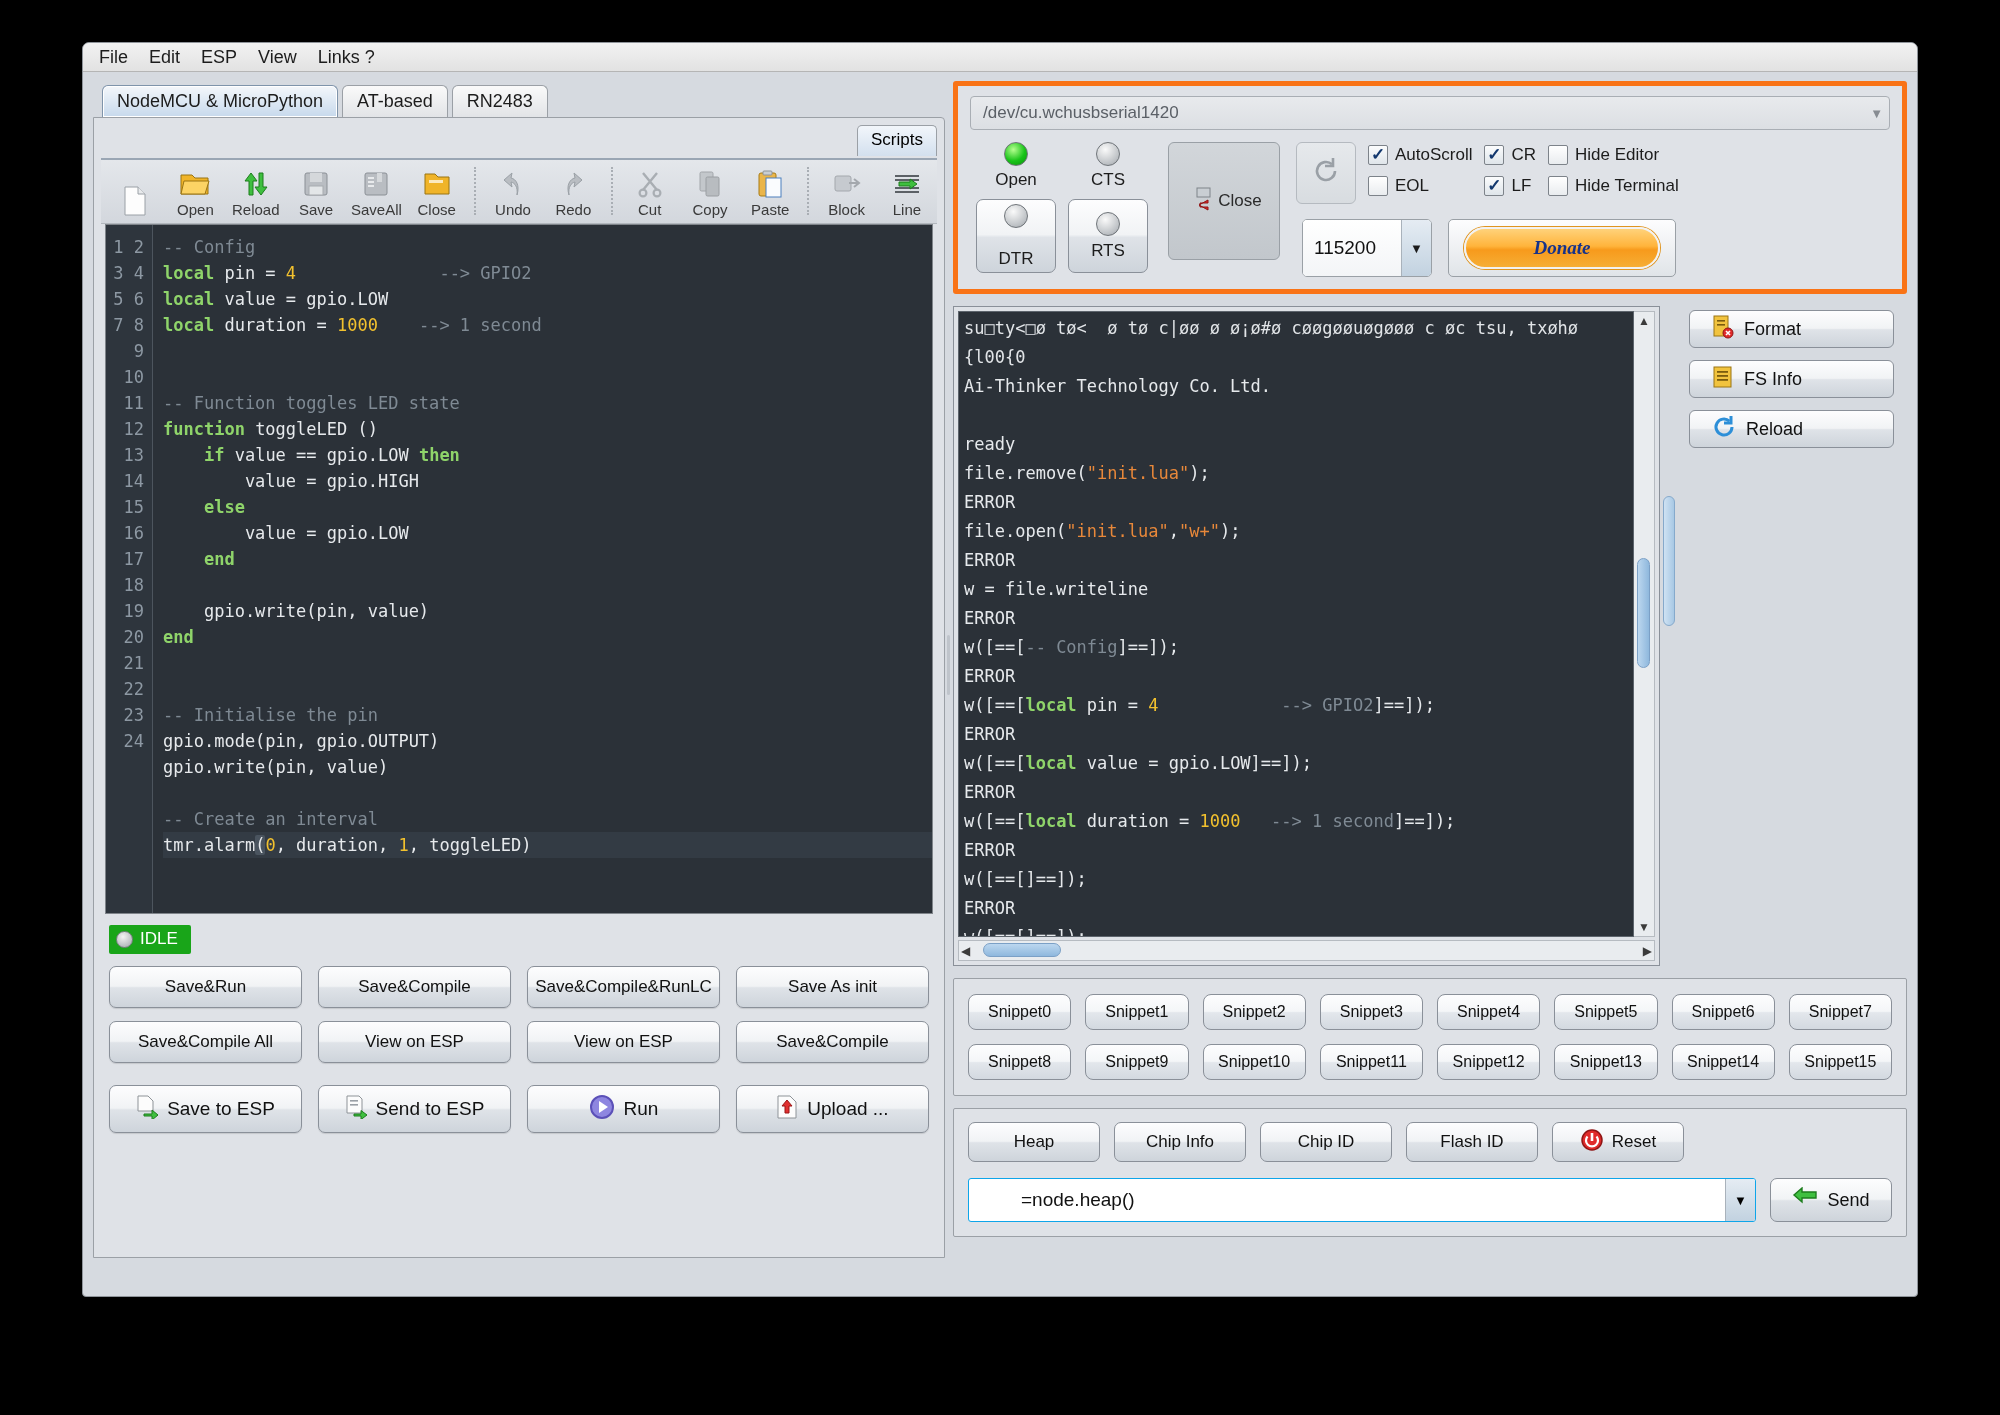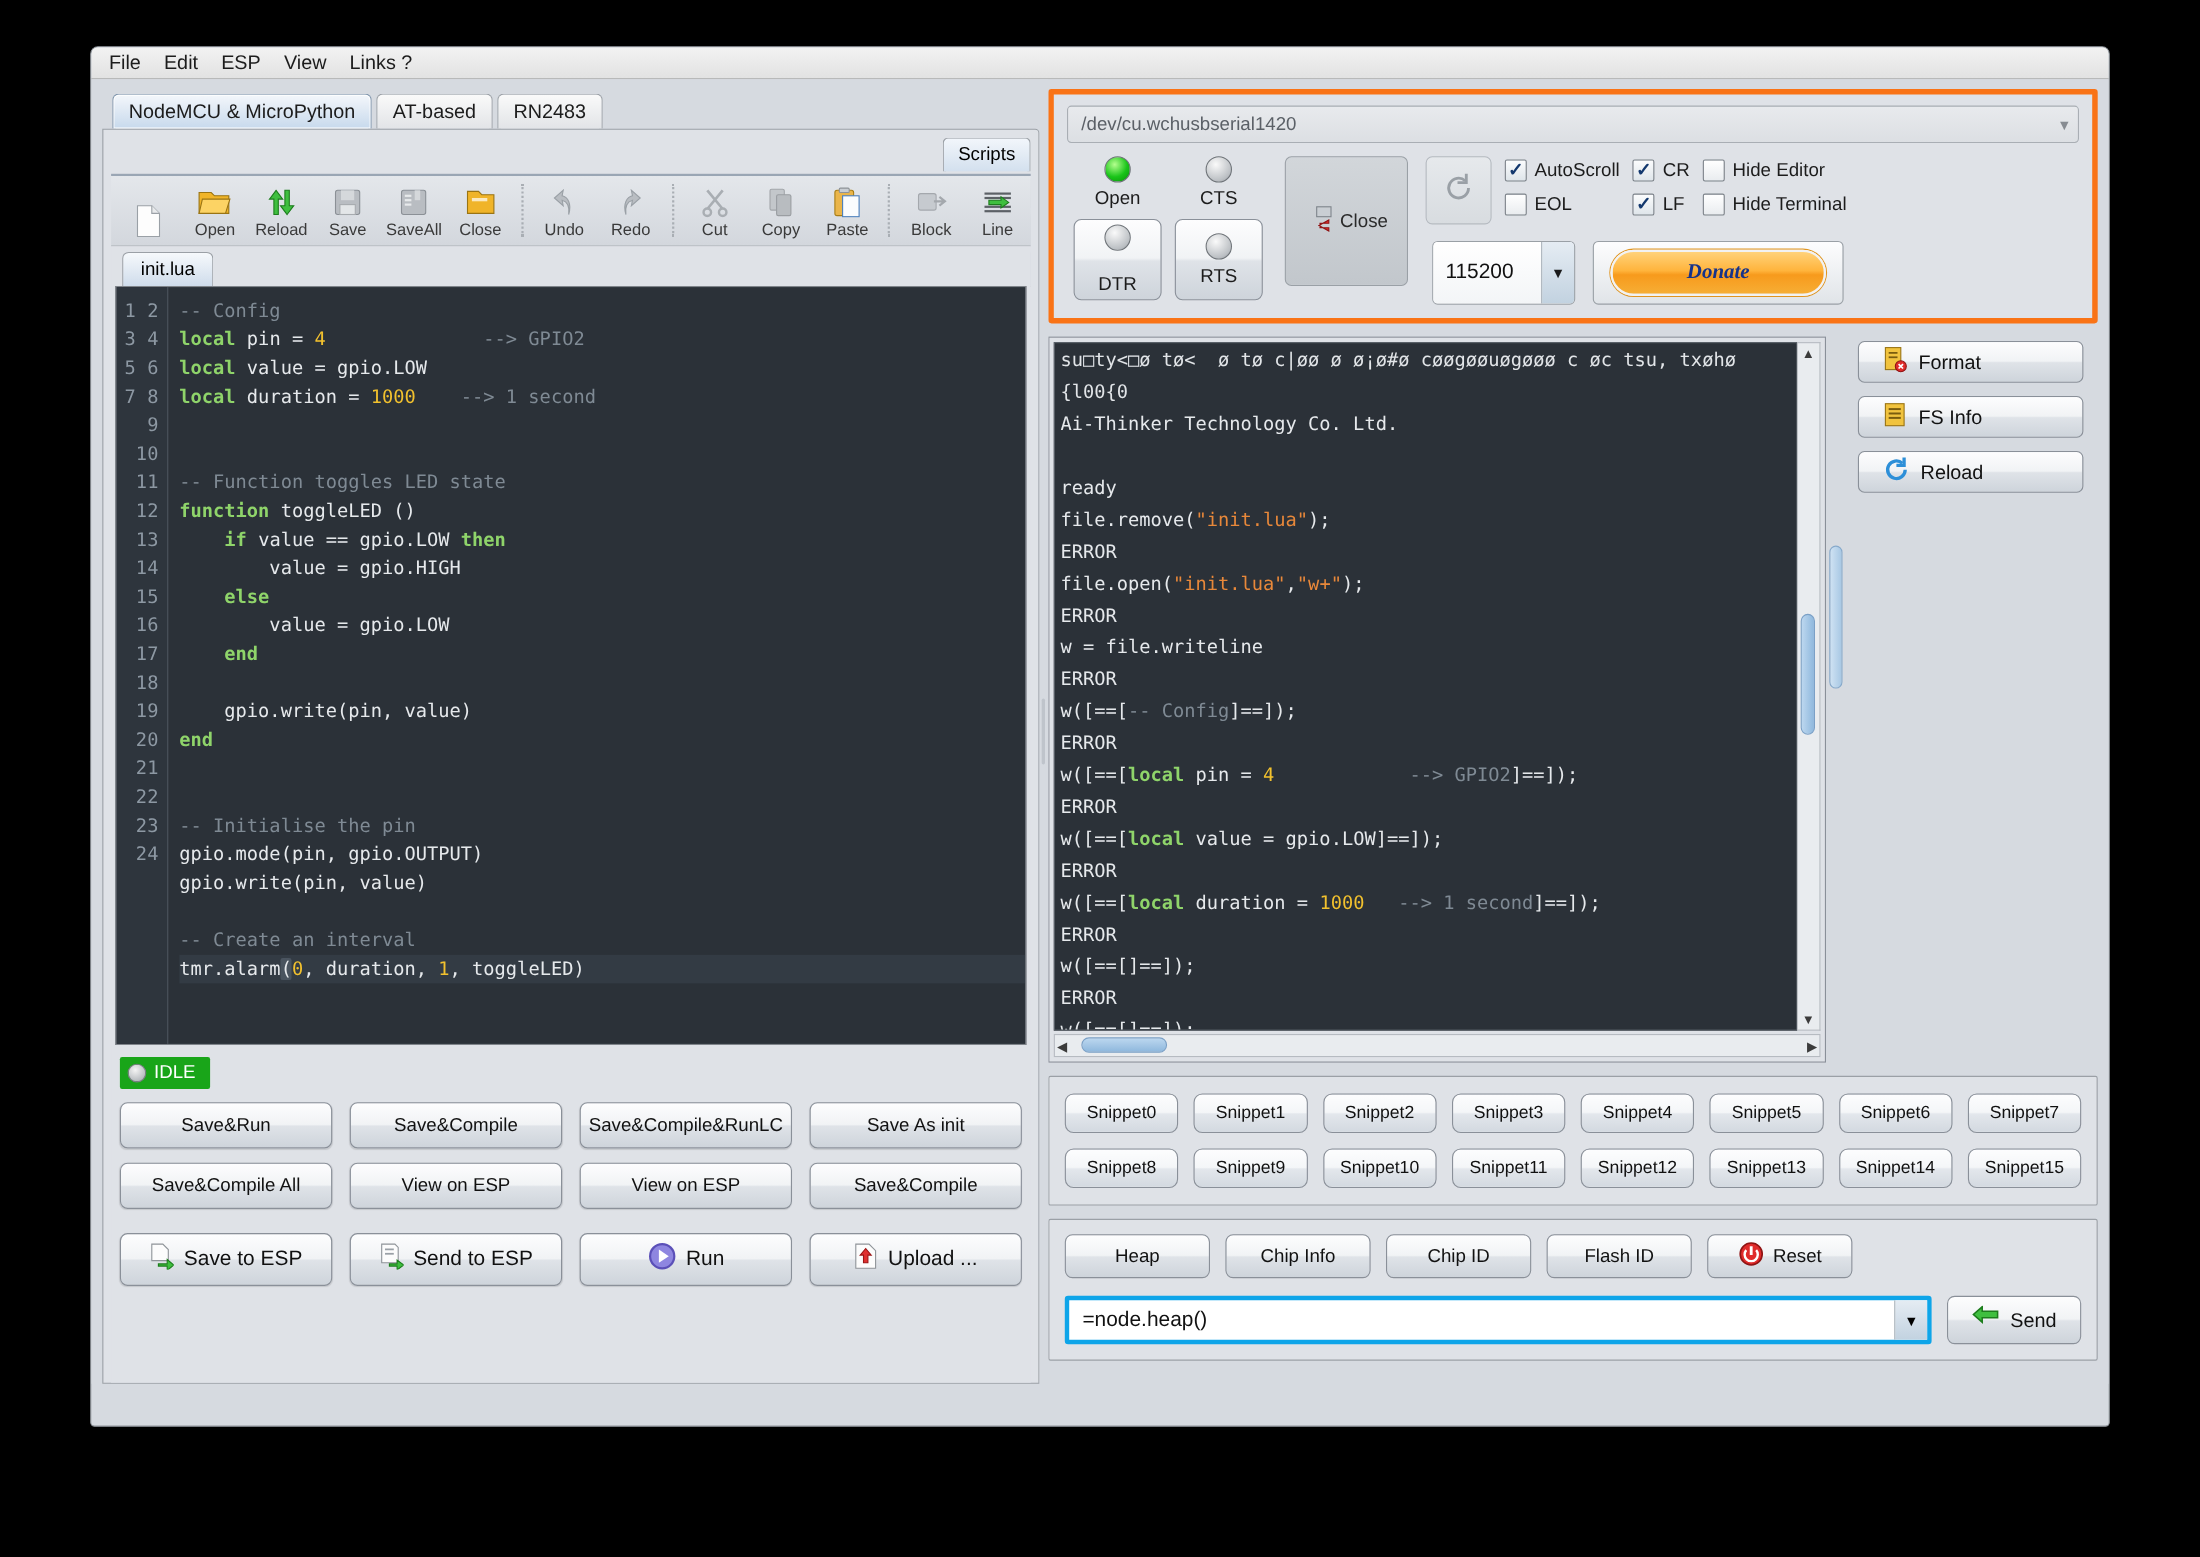--- a/index.html
+++ b/index.html
@@ -323,22 +323,22 @@
   .cmd-row1 { display: flex; gap: 14px; }
   .cbtn {
     width: 132px; height: 40px;
     border: 1px solid #8a9099; border-radius: 7px;
     background: linear-gradient(to bottom,#fdfdfe 0%,#f1f3f5 48%,#dfe3e8 52%,#ced4db 100%);
     display: flex; align-items: center; justify-content: center; gap: 8px;
     font-size: 17px; color: #111; cursor: default;
   }
   .cmd-row2 { display: flex; gap: 14px; margin-top: 16px; align-items: stretch; }
   .cmd-input {
-    flex: 1; height: 44px; border: 4px solid #0ea5e9; border-radius: 3px;
-    background: #fff; display: flex; align-items: stretch; overflow: hidden;
+    flex: 1; height: 44px; border: 1px solid #0ea5e9; border-radius: 3px;
+    background: #fff; display: flex; align-items: stretch; overflow: hidden; padding-left: 40px;
   }
   .cmd-input .val { flex:1; display:flex; align-items:center; padding-left:12px; font-size:19px; color:#111; }
   .cmd-input .btn {
     width: 30px; background: linear-gradient(to bottom,#e5ecf3,#c2d2e0);
     border-left: 1px solid #a9b2bb; display:flex; align-items:center; justify-content:center;
     font-size: 13px;
   }
   .send-btn {
     width: 122px; height: 44px;
     border: 1px solid #8a9099; border-radius: 7px;
@@ -534,23 +534,20 @@
                     <rect x="2" y="16" width="24" height="2" fill="#5c6166"></rect>
                       <rect x="2" y="20" width="24" height="2" fill="#5c6166"></rect>
                     <path d="M6 11h11v-3l7 5-7 5v-3H6z" fill="#3fbf3f" stroke="#1d7d1d"></path>
                   </svg>
                 </span>
                 <span class="lbl">Line</span>
               </div>
             </div>
 
             
-            <div class="filetabs">
-              <div class="ftab">init.lua</div>
-            </div>
 
             
             <div class="editor-wrap">
               <div class="gutter">1
 2
 3
 4
 5
 6
 7

